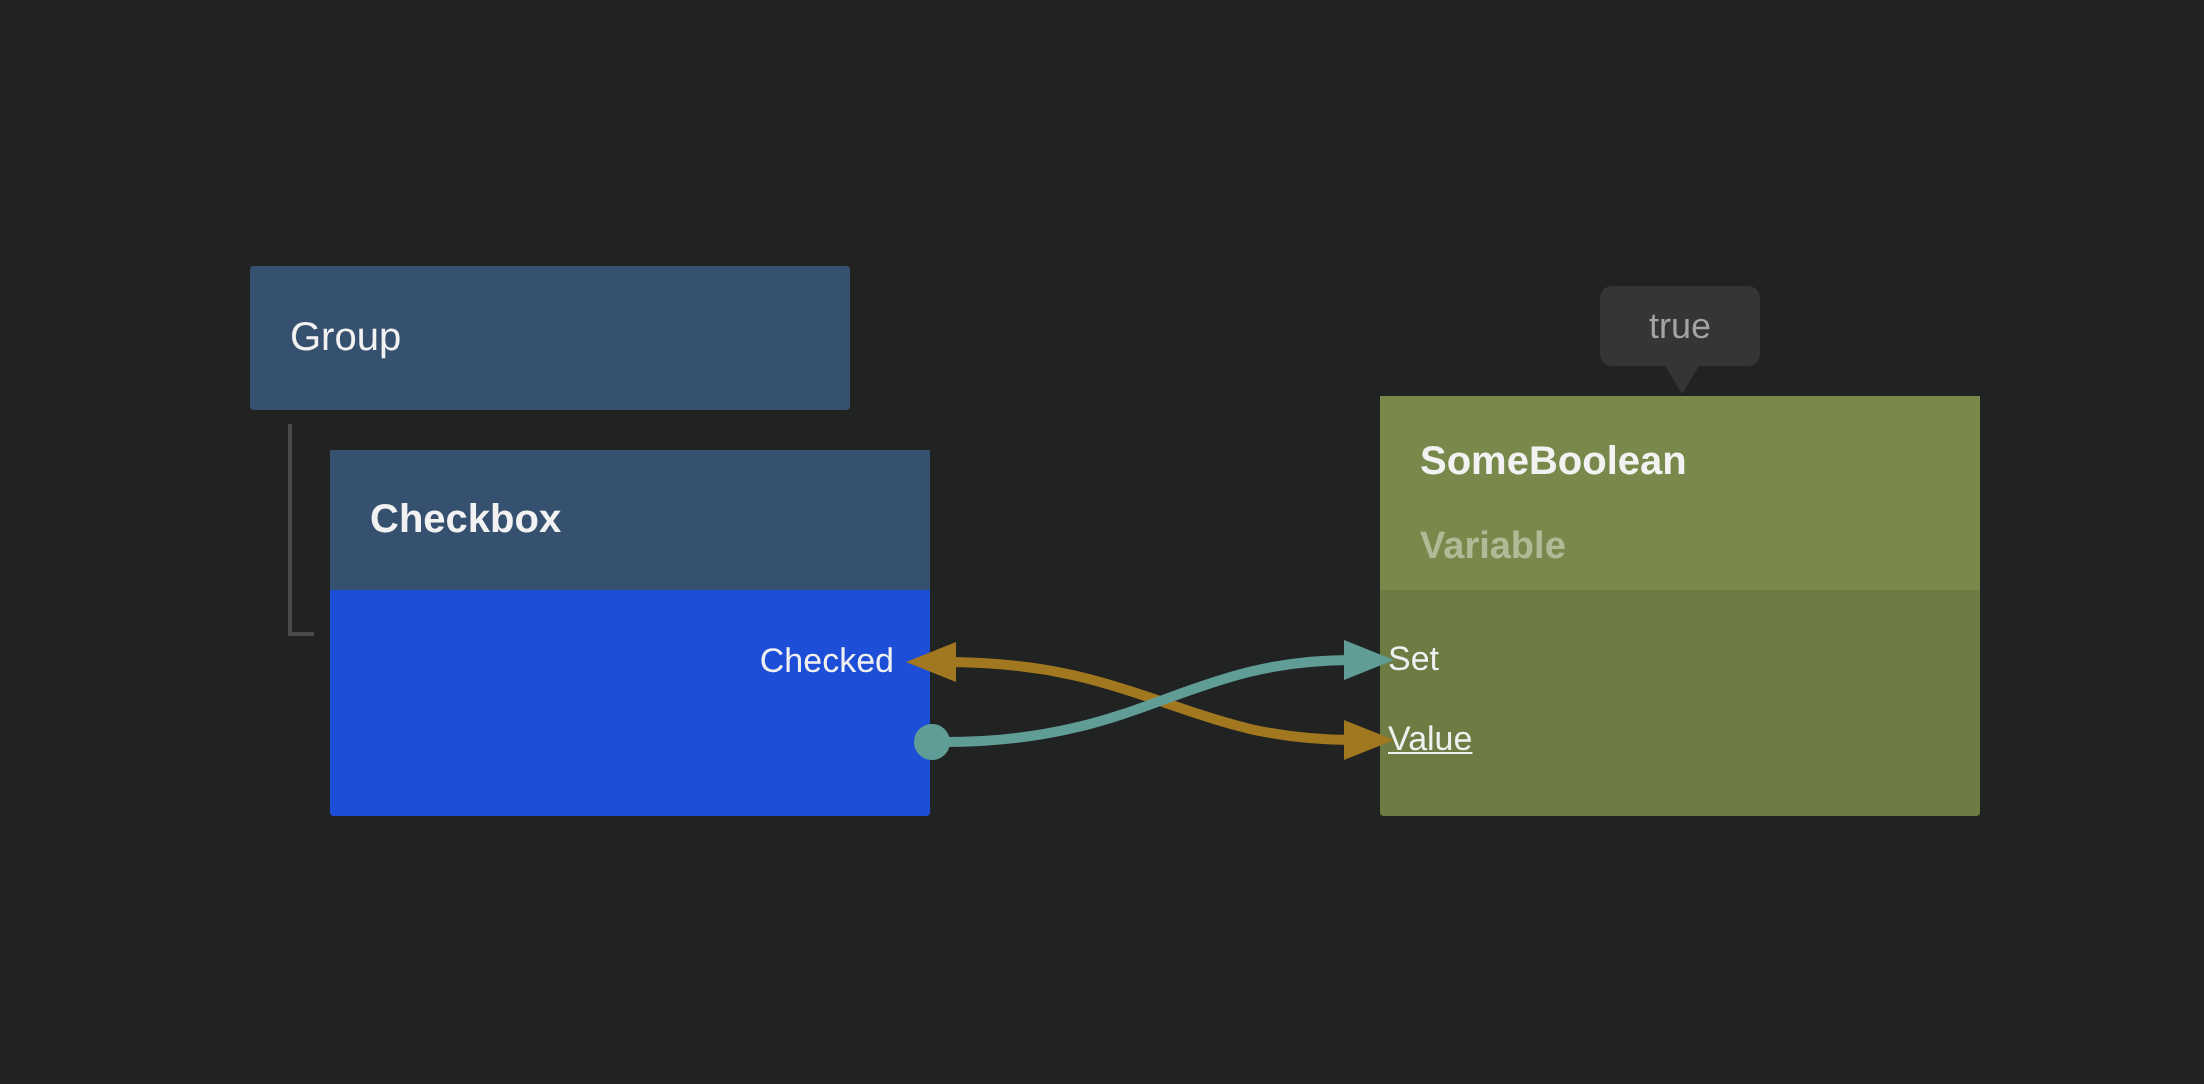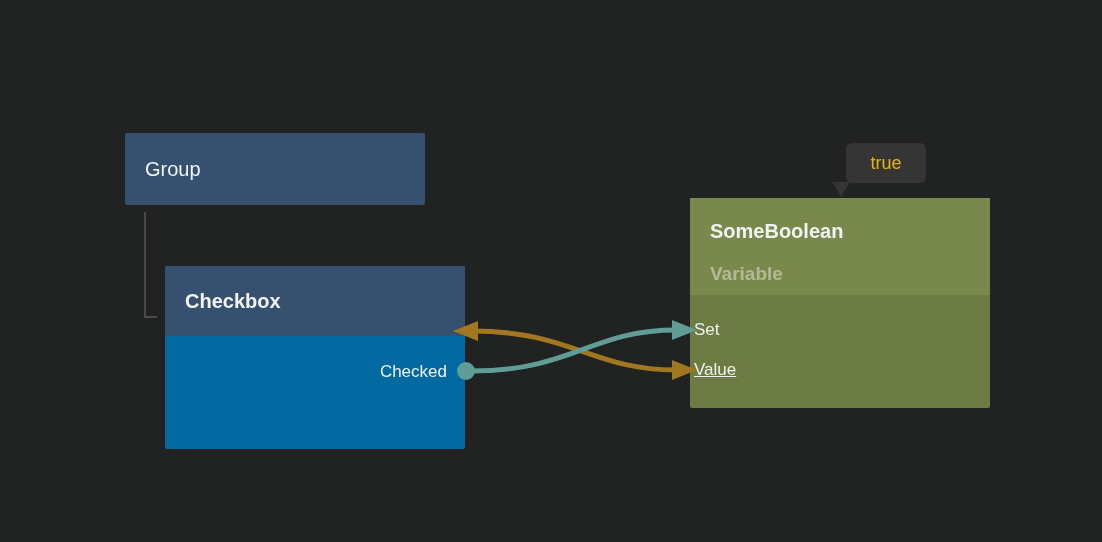--- a/index.html
+++ b/index.html
@@ -46,22 +46,21 @@
     position: absolute; left: 144px; top: 212px;
     width: 2px; height: 106px; background: #4a4a4a;
   }
   #tree-line-h {
     position: absolute; left: 144px; top: 316px;
     width: 13px; height: 2px; background: #4a4a4a;
   }
   
   #node-checkbox {
     left: 165px; top: 225px; width: 300px; height: 183px;
-    background: #0369a1;
-    margin-top: 41px;
+    background: #1d4ed8;
   }
   #node-checkbox .node-header { height: 70px; background: #36516f; }
   #node-checkbox .node-title { line-height: 70px; padding-left: 20px; }
   
   #node-someboolean {
     left: 690px; top: 198px; width: 300px; height: 210px;
     background: #6d7c43;
   }
   #node-someboolean .node-header { height: 97px; background: #78894b; box-sizing: border-box; padding: 22px 20px 0 20px; }
   
@@ -79,25 +78,24 @@
   #port-changed { top: 126px; }
   #port-set     { top: 112px; }
   #port-value   { top: 152px; text-decoration: underline; }
   
   #value-tooltip {
     position: absolute;
     left: 800px; top: 143px;
     width: 80px; height: 40px;
     background: #353535;
     border-radius: 6px;
-    color: #eab308;
+    color: #a3a3a3;
     font-size: 18px;
     line-height: 40px;
     text-align: center;
-    margin-left: 46px;
   }
   #tooltip-pointer {
     position: absolute;
     left: 832px; top: 182px;
     width: 0; height: 0;
     border-left: 9px solid transparent;
     border-right: 9px solid transparent;
     border-top: 15px solid #353535;
   }
   

